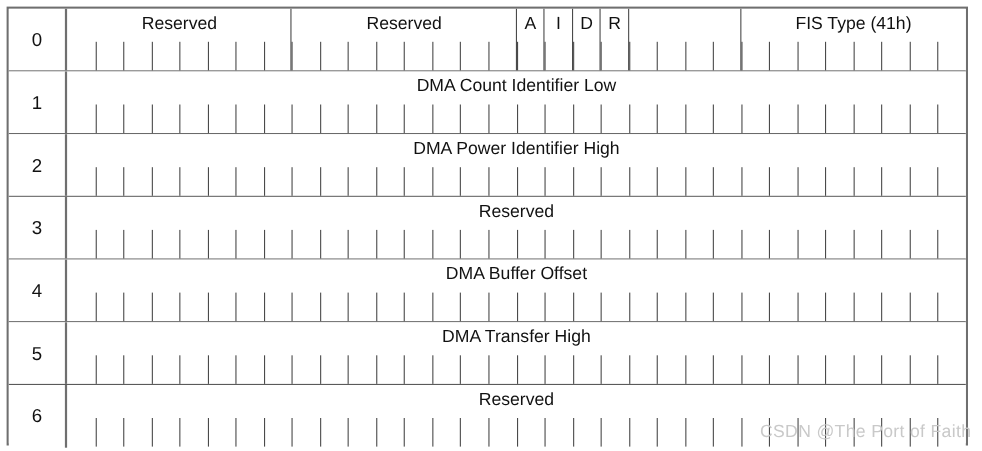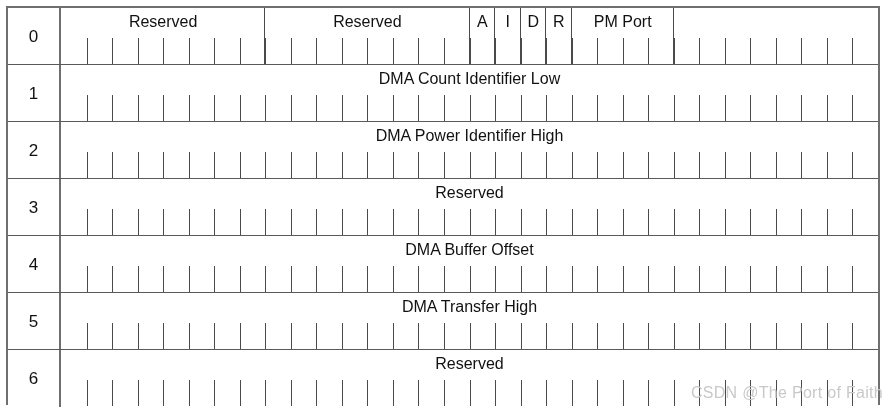--- a/index.html
+++ b/index.html
@@ -138,22 +138,24 @@
           </div>
           <div class="field narrow" style="left: 459.562px; width: 25.5312px;">
             <span class="fname">D</span>
             <span class="fdiv"></span>
           </div>
           <div class="field narrow" style="left: 485.094px; width: 25.5312px;">
             <span class="fname">R</span>
             <span class="fdiv"></span>
           </div>
           <div class="field" style="left: 510.625px; width: 102.125px;">
-            <span class="fname">PM Port</span>
-            <span class="fdiv"></span>
+            <span class="fdiv"></span>
+          </div>
+          <div class="field" style="left: 612.75px; width: 204.25px;">
+            <span class="fname">FIS Type (41h)</span>
           </div>
           <span class="tick" style="left: 25.5312px;"></span>
           <span class="tick" style="left: 51.0625px;"></span>
           <span class="tick" style="left: 76.5938px;"></span>
           <span class="tick" style="left: 102.125px;"></span>
           <span class="tick" style="left: 127.656px;"></span>
           <span class="tick" style="left: 153.188px;"></span>
           <span class="tick" style="left: 178.719px;"></span>
           <span class="tick" style="left: 204.25px;"></span>
           <span class="tick" style="left: 229.781px;"></span>

